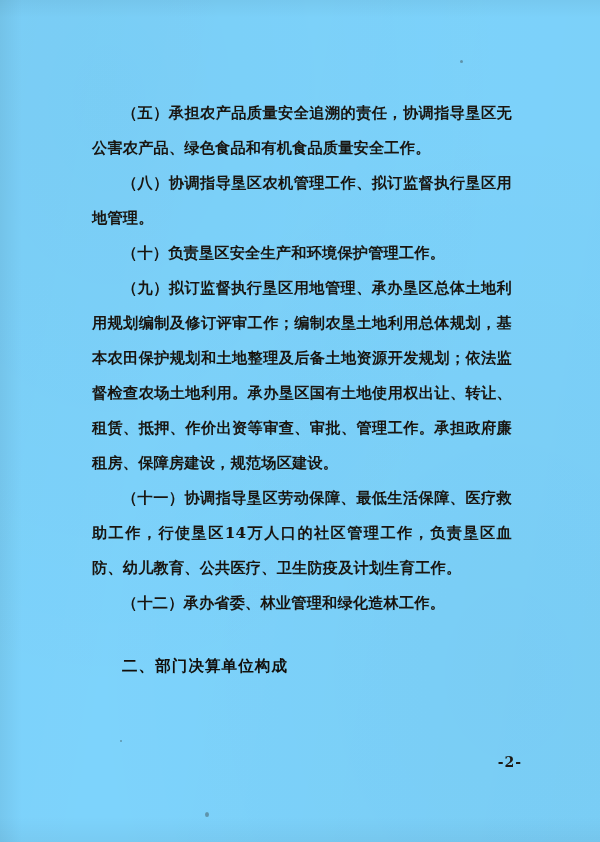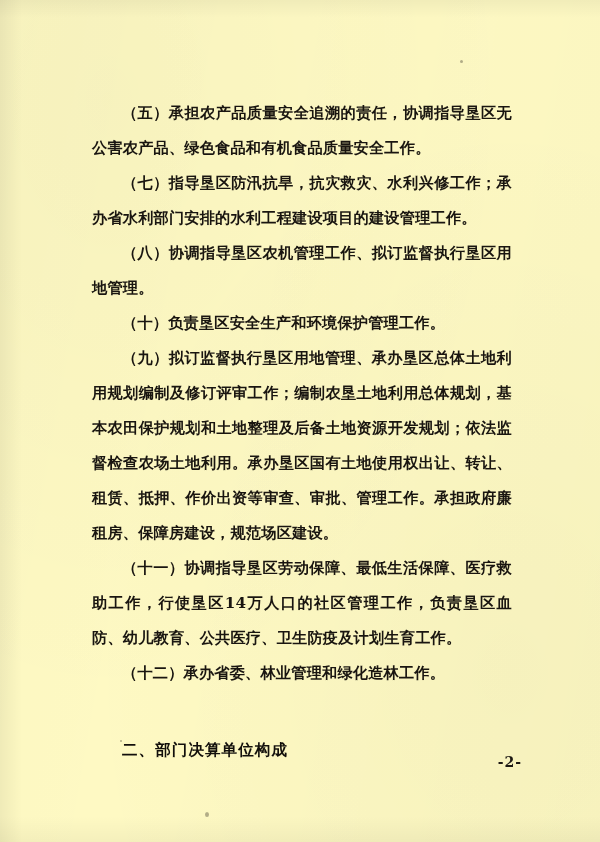--- a/index.html
+++ b/index.html
@@ -13,21 +13,21 @@
     font-family: "DejaVu Serif", "Liberation Serif", serif;
     position: relative;
     overflow: hidden;
   }
   .page {
     position: absolute;
     left: 0;
     top: 0;
     width: 600px;
     height: 842px;
-    background: #fef9c3;
+    background: #7dd3fc;
   }
   
   .paper-texture {
     position: absolute;
     inset: 0;
     background:
       radial-gradient(ellipse at 18% 12%, rgba(0,0,0,0.022), rgba(0,0,0,0) 60%),
       radial-gradient(ellipse at 85% 80%, rgba(0,0,0,0.020), rgba(0,0,0,0) 62%),
       linear-gradient(100deg, rgba(0,0,0,0.012) 0%, rgba(0,0,0,0) 35%, rgba(0,0,0,0.014) 100%);
     pointer-events: none;
@@ -49,21 +49,21 @@
     text-indent: 30px;
     font-weight: 600;
     font-family: "DejaVu Serif", "Liberation Serif", serif;
   }
   .section-heading {
     font-size: 15.5px;
     line-height: 34px;
     color: #120f0b;
     font-weight: 700;
     text-indent: 30px;
-    margin-top: 42px;
+    margin-top: 28px;
     letter-spacing: 1.1px;
     font-family: "DejaVu Serif", "Liberation Serif", serif;
   }
   .page-number {
     position: absolute;
     right: 78px;
     bottom: 72px;
     font-size: 14px;
     color: #1d1913;
     font-weight: 600;
@@ -103,21 +103,20 @@
   <div class="edge-shade-left"></div>
   <div class="edge-shade-top"></div>
   <div class="edge-shade-bottom"></div>
 
   <div class="speck" style="left:205px; top:812px; width:4px; height:5px;"></div>
   <div class="speck" style="left:460px; top:60px; width:3px; height:3px;"></div>
   <div class="speck" style="left:120px; top:740px; width:2px; height:2px;"></div>
 
   <div class="doc-body">
     <p class="para">（五）承担农产品质量安全追溯的责任，协调指导垦区无公害农产品、绿色食品和有机食品质量安全工作。</p>
-    <p class="para">（七）指导垦区防汛抗旱，抗灾救灾、水利兴修工作；承办省水利部门安排的水利工程建设项目的建设管理工作。</p>
     <p class="para">（八）协调指导垦区农机管理工作、拟订监督执行垦区用地管理。</p>
     <p class="para">（十）负责垦区安全生产和环境保护管理工作。</p>
     <p class="para">（九）拟订监督执行垦区用地管理、承办垦区总体土地利用规划编制及修订评审工作；编制农垦土地利用总体规划，基本农田保护规划和土地整理及后备土地资源开发规划；依法监督检查农场土地利用。承办垦区国有土地使用权出让、转让、租赁、抵押、作价出资等审查、审批、管理工作。承担政府廉租房、保障房建设，规范场区建设。</p>
     <p class="para">（十一）协调指导垦区劳动保障、最低生活保障、医疗救助工作，行使垦区14万人口的社区管理工作，负责垦区血防、幼儿教育、公共医疗、卫生防疫及计划生育工作。</p>
     <p class="para">（十二）承办省委、林业管理和绿化造林工作。</p>
     <h2 class="section-heading">二、部门决算单位构成</h2>
   </div>
 
   <div class="page-number">-2-</div>
 </div>

